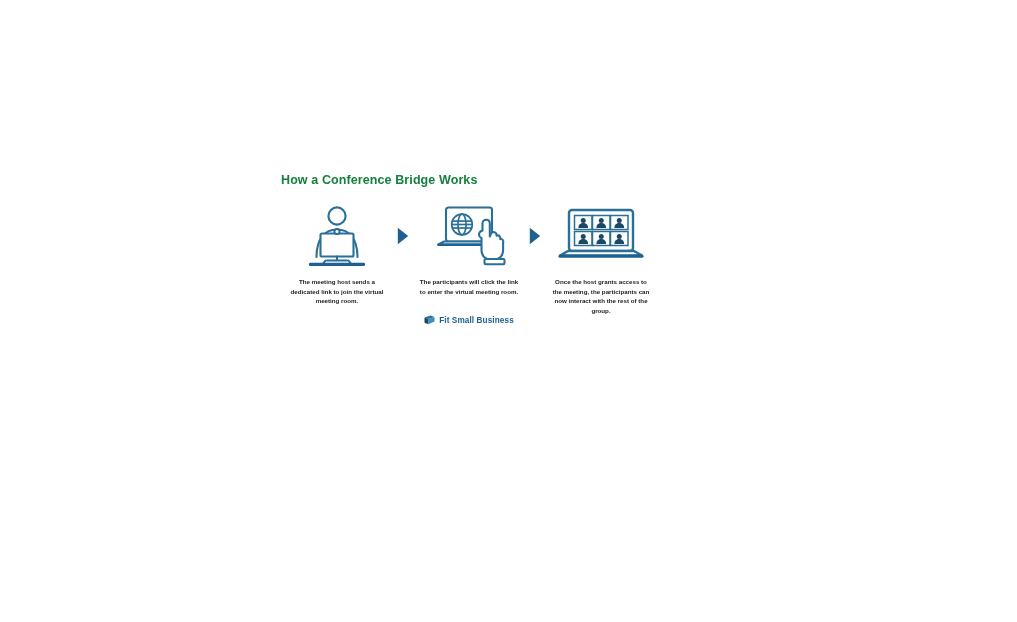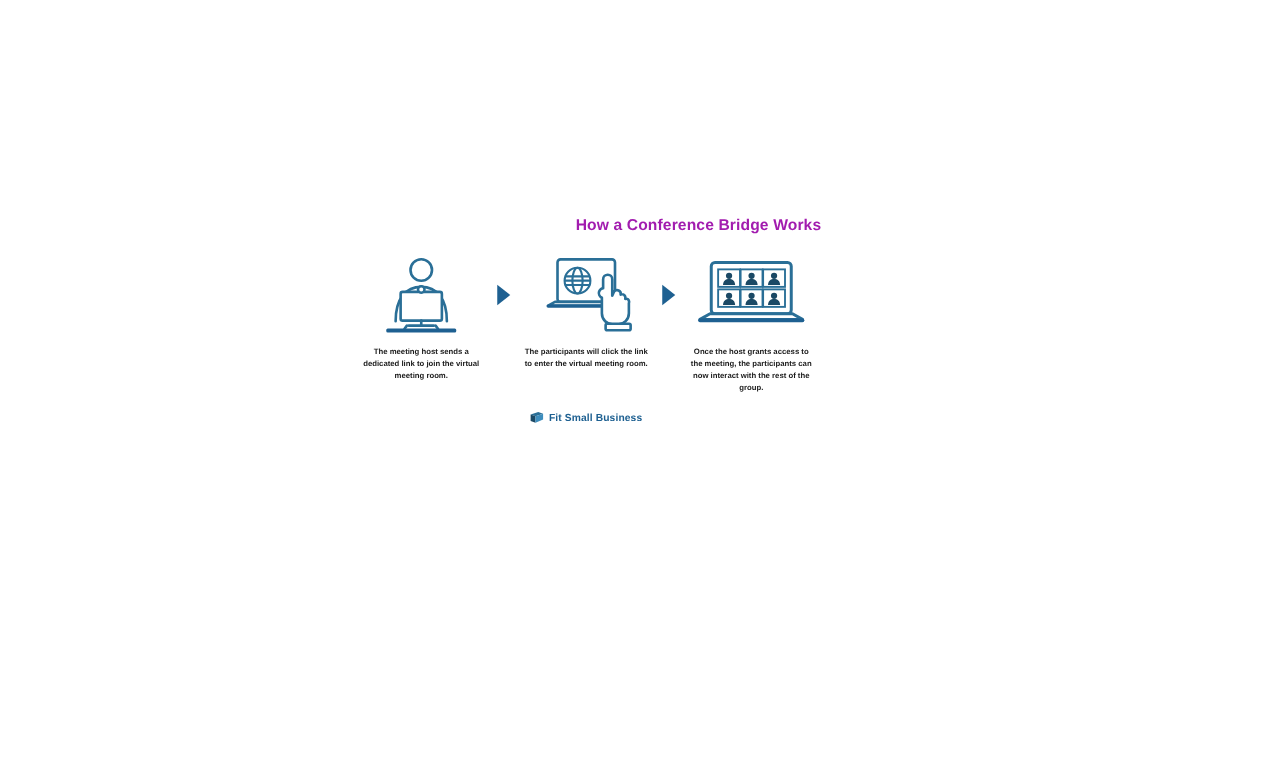--- a/index.html
+++ b/index.html
@@ -18,22 +18,22 @@
   
   #infographic {
     position: absolute;
     left: 281px;
     top: 172px;
     width: 376px;
     height: 195px;
   }
 
   #chart-title {
-    text-align: right;
-    color: #a21caf;
+    text-align: left;
+    color: #15803d;
     font-size: 12.5px;
     font-weight: bold;
     letter-spacing: 0.1px;
     margin: 0;
     padding: 0;
     line-height: 16px;
   }
 
   
   #steps-row {
@@ -71,21 +71,20 @@
   .arrow-cell {
     width: 28px;
     height: 62px;
     display: flex;
     align-items: center;
     justify-content: center;
   }
 
   
   #brand {
-    margin-top: 14px;
     display: flex;
     align-items: center;
     justify-content: center;
     gap: 4px;
   }
   #brand-text {
     color: #1e6091;
     font-size: 8.2px;
     font-weight: bold;
     letter-spacing: 0.1px;

